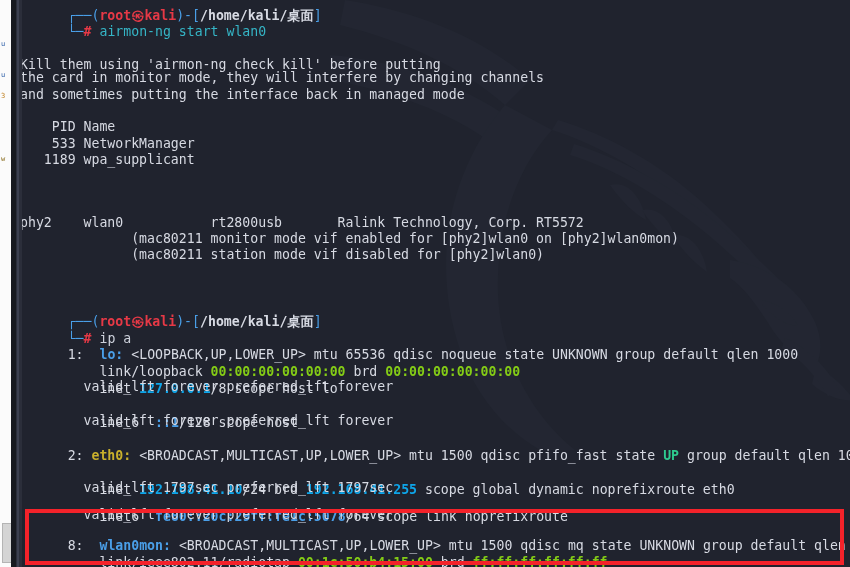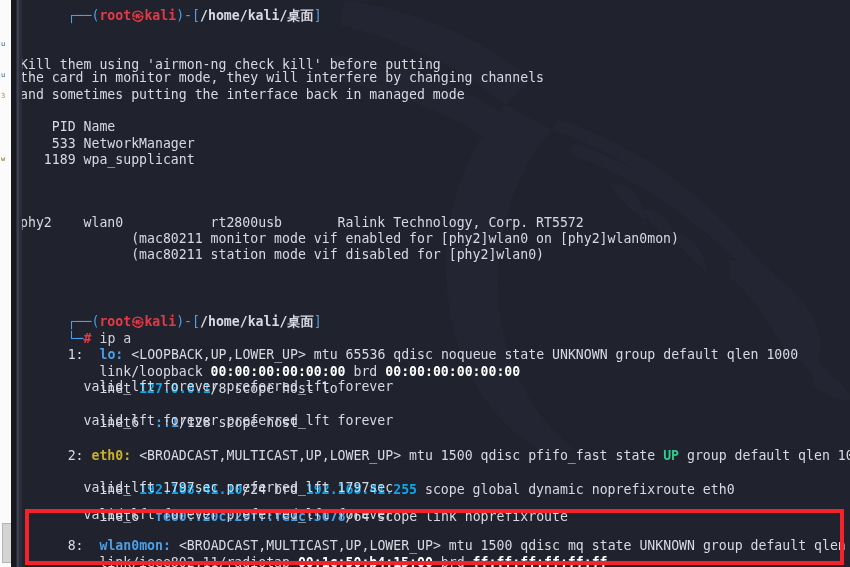--- a/index.html
+++ b/index.html
@@ -69,21 +69,21 @@
   #term .row{
     position:absolute;left:20px;white-space:pre;
     font-family:"DejaVu Sans Mono","Liberation Mono",monospace;
   }
 
   
   .c-white   {color:#d7dae3;}
   .c-cyan    {color:#35b5c6;}
   .c-blue    {color:#4a9fe8;font-weight:bold;margin-left:8px;}
   .c-red     {color:#e63946;font-weight:bold;}
-  .c-orange  {color:#ffffff;font-weight:bold;}
+  .c-orange  {color:#84cc16;font-weight:bold;}
   .c-mag     {color:#0ea5e9;font-weight:bold;}
   .c-green   {color:#2ecc8f;font-weight:bold;}
   .c-yellow  {color:#c9b02c;font-weight:bold;}
   .c-prompt  {color:#4a9fe8;}
   .c-dim     {color:#cdd1db;}
 
   
   #annot{
     position:absolute;
     border:4px solid #f4222a;
@@ -124,20 +124,23 @@
       <i></i>
     </div>
 
   <div id="term">
 
     
     <div class="row" style="top:-13px;">
       <span class="c-prompt">┌──</span><span class="c-prompt">(</span><span class="c-red">root</span><span class="c-red">㉿</span><span class="c-red">kali</span><span class="c-prompt">)</span><span class="c-prompt">-</span><span class="c-prompt">[</span><span class="c-white" style="font-weight:bold">/home/kali/桌面</span><span class="c-prompt">]</span>
     </div>
 
+    <div class="row" style="top:3px;">
+      <span class="c-prompt">└─</span><span class="c-red">#</span><span> </span><span class="c-cyan">airmon-ng start wlan0</span>
+    </div>
 
     <div class="row" style="top:55px;">Kill them using 'airmon-ng check kill' before putting</div>
     <div class="row" style="top:85px;">and sometimes putting the interface back in managed mode</div>
     <div class="row" style="top:68px;">the card in monitor mode, they will interfere by changing channels</div>
 
     <div class="row" style="top:117px;">    PID Name</div>
     <div class="row" style="top:134px;">    533 NetworkManager</div>
     <div class="row" style="top:150px;">   1189 wpa_supplicant</div>
 
     <div class="row" style="top:213px;">phy2    wlan0           rt2800usb       Ralink Technology, Corp. RT5572</div>

